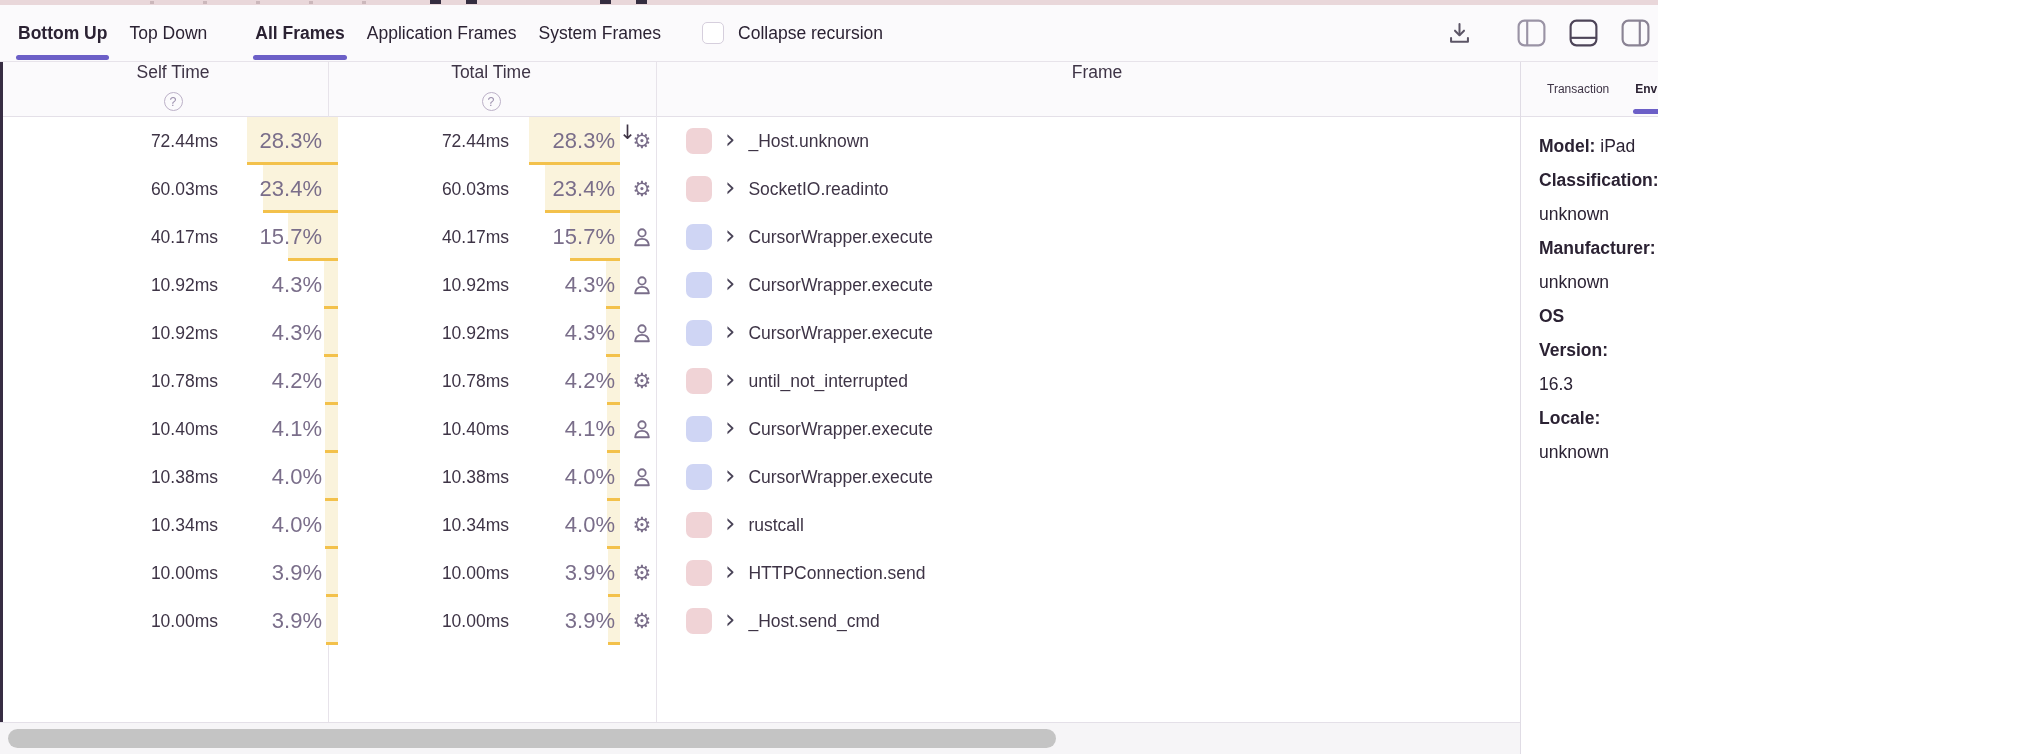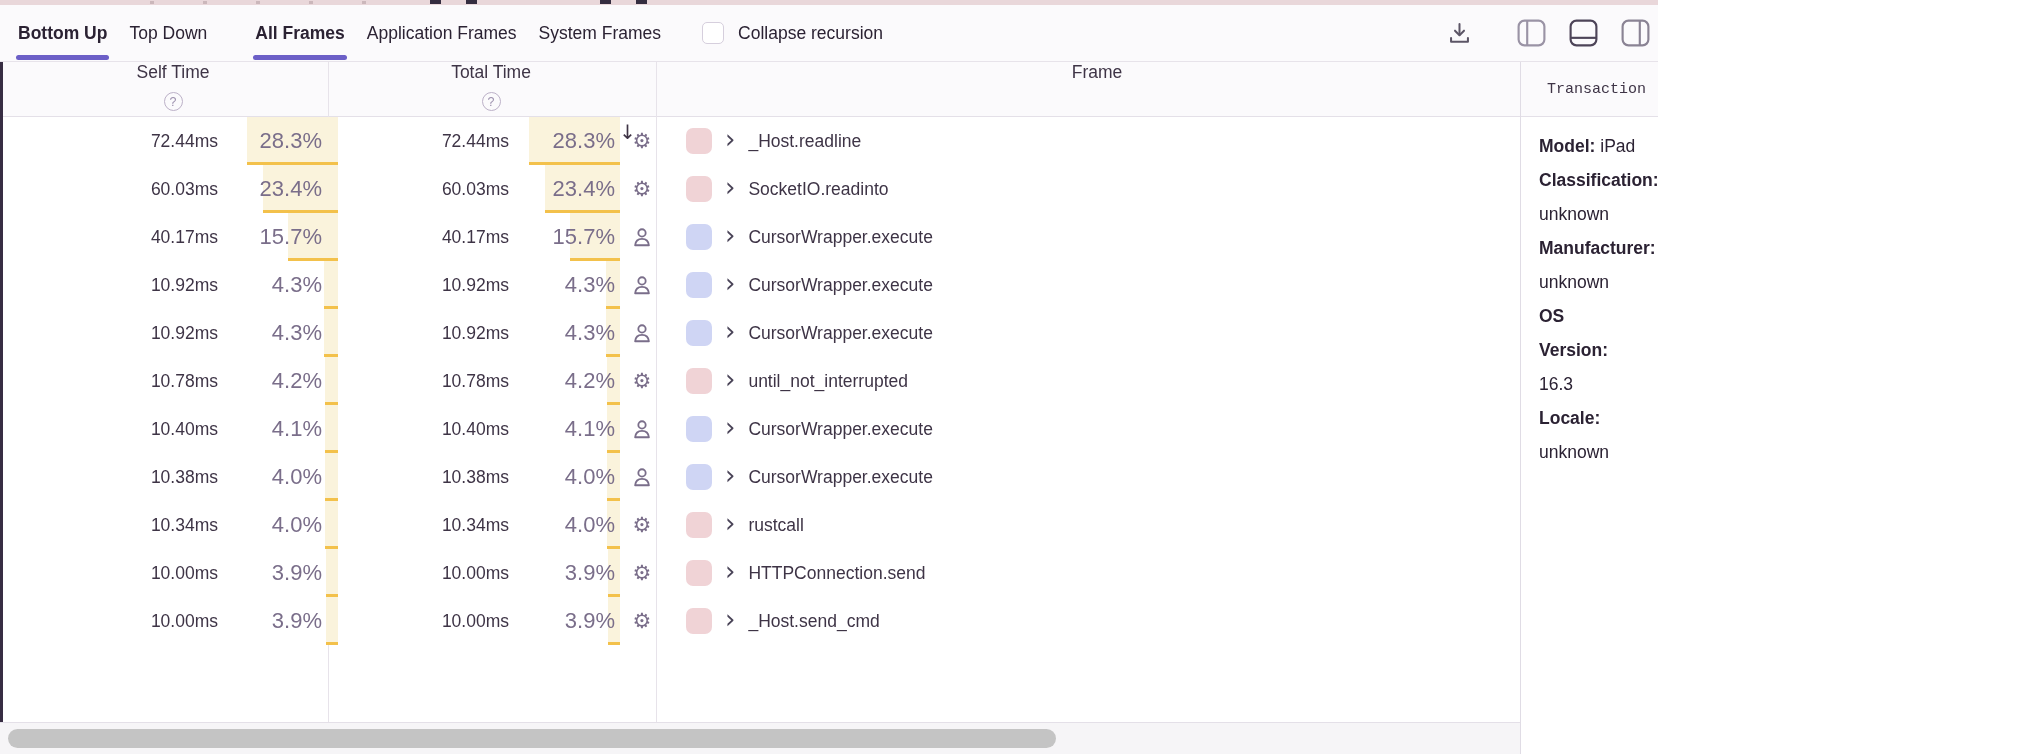--- a/index.html
+++ b/index.html
@@ -113,21 +113,21 @@
   .details {
     position:absolute; top:62px; left:1520px; right:0; bottom:0;
     background:#fff; border-left:1px solid #e0dce5;
   }
   .details-header {
     height:55px; background:#fbfafc; border-bottom:1px solid #e4e0e8;
     display:flex; align-items:center; padding-left:13px;
   }
   .dtab {
     position:relative; height:100%; display:flex; align-items:center;
-    padding:0 13px; font-size:15px; color:#3e3446; cursor:pointer; white-space:nowrap;font-family:Liberation Mono, monospace;
+    padding:0 13px; font-size:12px; color:#3e3446; cursor:pointer; white-space:nowrap;
   }
   .dtab.active { font-weight:700; color:#2b2233; }
   .dtab.active::after {
     content:""; position:absolute; left:11px; right:11px; bottom:2px; height:5px;
     background:#6c5fc7; border-radius:3px;
   }
   .details-body { padding:12px 20px 0 18px; }
   .env-line { font-size:17.5px; line-height:34px; color:#2b2233; }
   .env-label { font-weight:700; }
 </style>
@@ -235,21 +235,21 @@
       <span class="time-value">72.44ms</span>
       <span class="pct-value">28.3%</span>
       <span class="type-icon">
         <span class="gear-glyph">⚙</span>
 
       </span>
     </div>
     <div class="cell-frame">
       <span class="chip pink"></span>
       <span class="chevron">›</span>
-      <span class="frame-name">_Host.readline</span>
+      <span class="frame-name">_Host.unknown</span>
     </div>
   </div>
       <div class="row">
     <div class="cell-self">
       <span class="pct-strip" style="width: 75px;"></span>
       <span class="pct-underline" style="width: 75px;"></span>
       <span class="time-value">60.03ms</span>
       <span class="pct-value">23.4%</span>
     </div>
     <div class="cell-total icon-gear">

